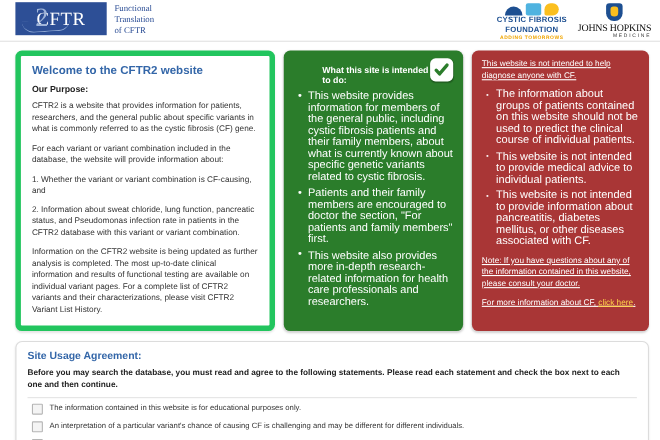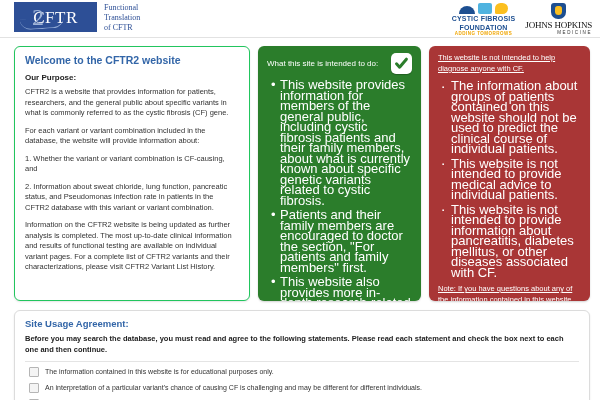--- a/index.html
+++ b/index.html
@@ -171,21 +171,21 @@
   }
   .panel {
     border-radius: 6px;
     box-sizing: border-box;
     position: relative;
     overflow: hidden;
   }
   .panel-white {
     flex: 0 0 236px;
     background: #ffffff;
-    border: 1px solid #22c55e;
+    border: 5px solid #22c55e;
     box-shadow: 0 1px 2px rgba(0,0,0,0.10);
     padding: 7px 10px;
   }
   .panel-green {
     flex: 0 0 163px;
     background: #2b7d2b;
     padding: 7px 9px;
     box-shadow: 0 1px 2px rgba(0,0,0,0.18);
   }
   .panel-red {
@@ -203,23 +203,24 @@
   }
   .panel-head {
     display: flex;
     align-items: flex-start;
     justify-content: space-between;
     margin-bottom: 6px;
   }
   .panel-head-title {
     color: #ffffff;
     font-size: 8px;
-    font-weight: normal;
+    font-weight: bold;
     padding-top: 6px;
     max-width: 118px;
+    margin-left: 26px;
   }
   .badge {
     width: 21px; height: 21px;
     background: #ffffff;
     border-radius: 5px;
     flex: 0 0 auto;
     display: flex;
     align-items: center;
     justify-content: center;
     box-shadow: 0 1px 1px rgba(0,0,0,0.25);
@@ -240,21 +241,21 @@
   }
   .panel-green .body-text,
   .panel-red .body-text { color: #ffffff; text-decoration: underline; }
 
   ul.bullets {
     margin: 0 0 6px 0;
     padding-left: 13px;
     list-style: none;
   }
   ul.bullets li {
-    font-size: 13px;
+    font-size: 10px;
     line-height: 10.5px;
     color: #ffffff;
     margin-bottom: 4px;
     position: relative;
   }
   ul.bullets li:before {
     content: "•";
     position: absolute;
     left: -9px;
     top: -0.5px;

